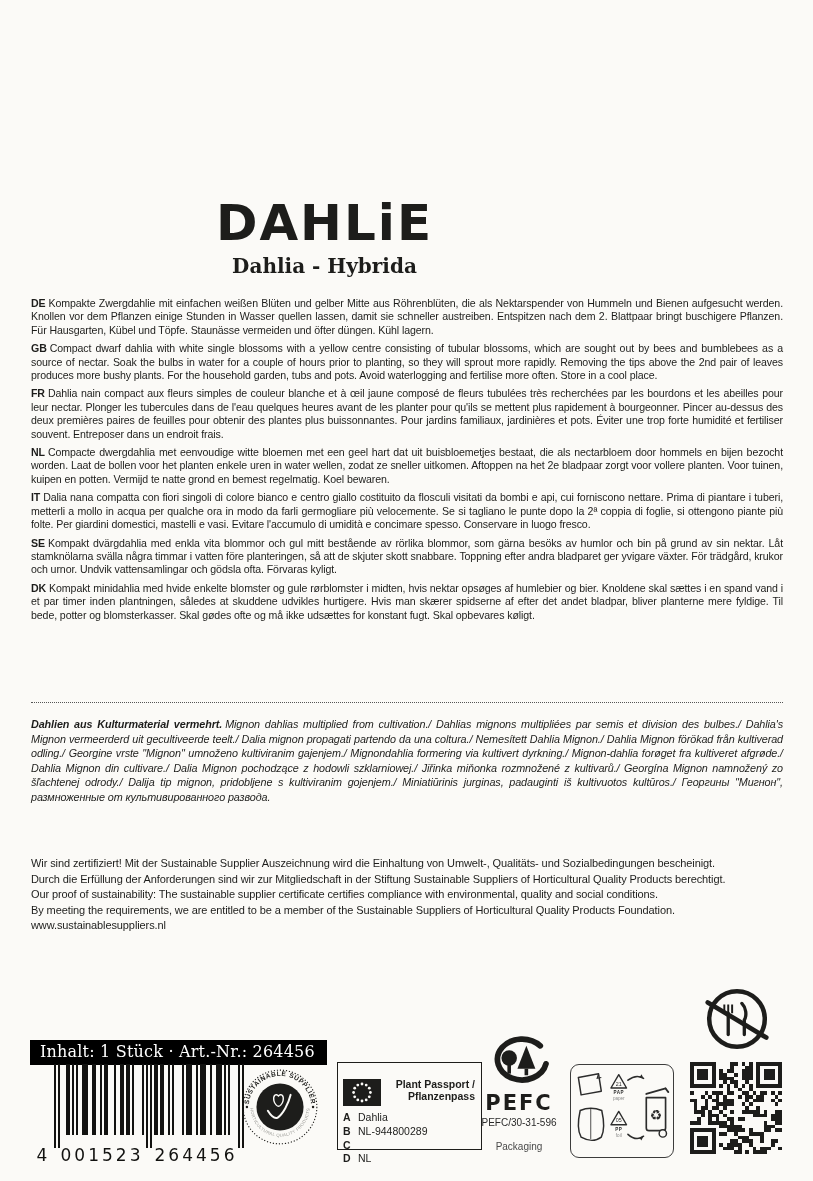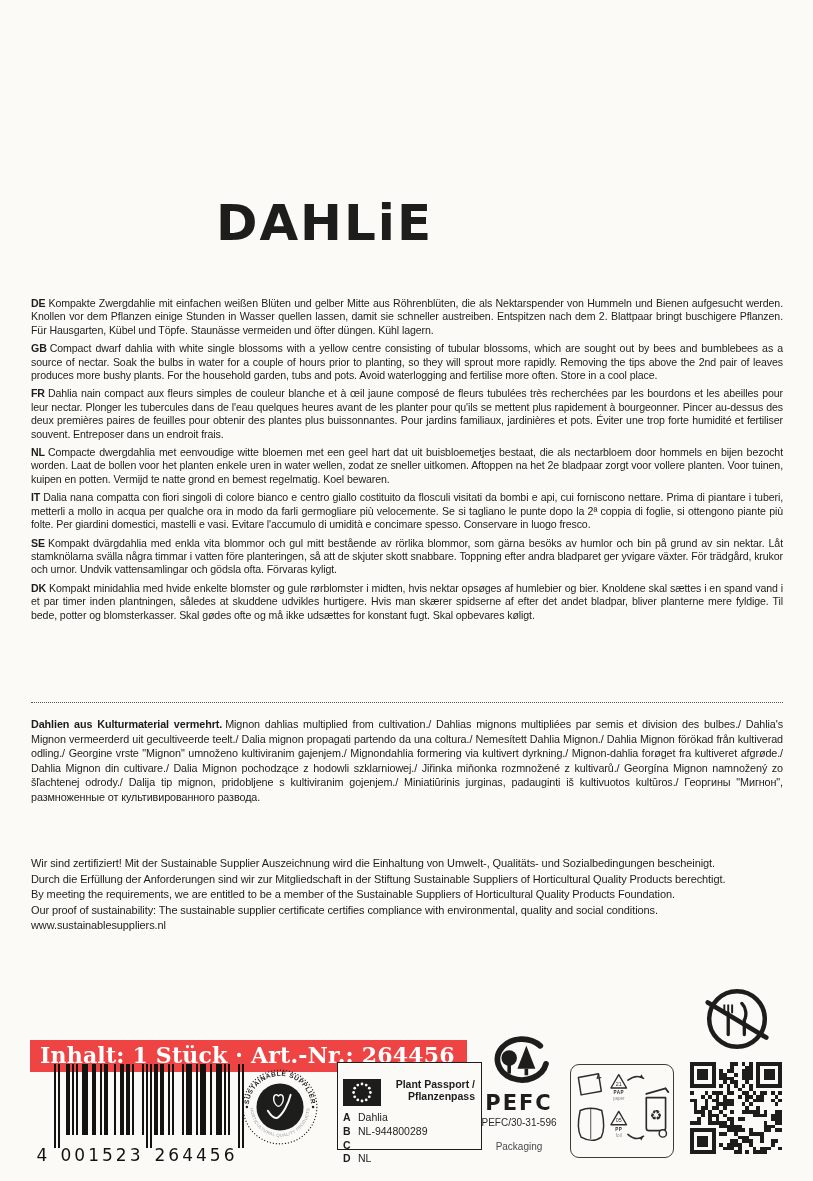--- a/index.html
+++ b/index.html
@@ -9,28 +9,28 @@
   .hdr{position:absolute;top:196px;left:0;width:649px;text-align:center;}
   .title{font-family:"DejaVu Sans",sans-serif;font-weight:800;font-size:50px;line-height:54px;
          letter-spacing:2px;margin:0;}
   .subtitle{font-family:"DejaVu Serif",serif;font-weight:700;font-size:20px;line-height:24px;margin:4px 0 0 0;}
   
   .descs{position:absolute;top:297px;left:31px;width:752px;}
   .desc{margin:0 0 5px 0;font-size:10.6px;line-height:13.4px;letter-spacing:-0.1px;text-align:justify;}
   .desc b{margin-right:3px;}
   .dotline{position:absolute;top:702px;left:31px;width:752px;border-top:1.5px dotted #555;}
   .prop{position:absolute;top:717px;left:31px;width:752px;margin:0;font-size:10.8px;line-height:14.6px;
-        letter-spacing:-0.1px;text-align:justify;}
+        letter-spacing:-0.1px;text-align:justify;font-style:italic;}
   .prop b{margin-right:3px;}
   .sust{position:absolute;top:856px;left:31px;width:752px;font-size:11px;line-height:15.6px;letter-spacing:-0.1px;}
   
   .company{position:absolute;top:962px;left:31px;font-size:11px;line-height:16px;}
   .company .nm{font-weight:700;}
-  .inhalt{position:absolute;top:1040px;left:30px;background:#ef4444;color:#fff;
-          font-family:"DejaVu Serif",serif;font-weight:700;font-size:22px;
+  .inhalt{position:absolute;top:1040px;left:30px;background:#000000;color:#fff;
+          font-family:"DejaVu Serif",serif;font-weight:400;font-size:16px;
           padding:2px 12px 4px 10px;letter-spacing:0.2px;}
   
   .barcode{position:absolute;top:1064px;left:32px;width:228px;height:100px;}
   .badge{position:absolute;top:1069px;left:242px;width:76px;height:76px;}
   .passport{position:absolute;top:1062px;left:337px;width:145px;height:88px;border:1.5px solid #1d1d1b;
             box-sizing:border-box;background:#fbfaf7;padding:16px 6px 0 5px;}
   .pp-head{display:flex;justify-content:space-between;align-items:flex-start;}
   .pp-title{text-align:right;font-weight:700;font-size:10.5px;line-height:11.5px;}
   .pp-rows{margin-top:5px;}
   .pp-row{display:flex;font-size:10.5px;line-height:13.8px;}
@@ -46,20 +46,21 @@
   .nofood{position:absolute;top:980px;left:698px;width:78px;height:78px;}
   svg{display:block;}
 </style>
 </head>
 <body>
 
 <div id="page">
 
   <div class="hdr">
     <h1 class="title">DAHLiE</h1>
+    <h2 class="subtitle">Dahlia - Hybrida</h2>
   </div>
 
   <div class="descs">
     <p class="desc"><b>DE</b><span>Kompakte Zwergdahlie mit einfachen weißen Blüten und gelber Mitte aus Röhrenblüten, die als Nektarspender von Hummeln und Bienen aufgesucht werden. Knollen vor dem Pflanzen einige Stunden in Wasser quellen lassen, damit sie schneller austreiben. Entspitzen nach dem 2. Blattpaar bringt buschigere Pflanzen. Für Hausgarten, Kübel und Töpfe. Staunässe vermeiden und öfter düngen. Kühl lagern.</span></p>
     <p class="desc"><b>GB</b><span>Compact dwarf dahlia with white single blossoms with a yellow centre consisting of tubular blossoms, which are sought out by bees and bumblebees as a source of nectar. Soak the bulbs in water for a couple of hours prior to planting, so they will sprout more rapidly. Removing the tips above the 2nd pair of leaves produces more bushy plants. For the household garden, tubs and pots. Avoid waterlogging and fertilise more often. Store in a cool place.</span></p>
     <p class="desc"><b>FR</b><span>Dahlia nain compact aux fleurs simples de couleur blanche et à œil jaune composé de fleurs tubulées très recherchées par les bourdons et les abeilles pour leur nectar. Plonger les tubercules dans de l'eau quelques heures avant de les planter pour qu'ils se mettent plus rapidement à bourgeonner. Pincer au-dessus des deux premières paires de feuilles pour obtenir des plantes plus buissonnantes. Pour jardins familiaux, jardinières et pots. Éviter une trop forte humidité et fertiliser souvent. Entreposer dans un endroit frais.</span></p>
     <p class="desc"><b>NL</b><span>Compacte dwergdahlia met eenvoudige witte bloemen met een geel hart dat uit buisbloemetjes bestaat, die als nectarbloem door hommels en bijen bezocht worden. Laat de bollen voor het planten enkele uren in water wellen, zodat ze sneller uitkomen. Aftoppen na het 2e bladpaar zorgt voor vollere planten. Voor tuinen, kuipen en potten. Vermijd te natte grond en bemest regelmatig. Koel bewaren.</span></p>
     <p class="desc"><b>IT</b><span>Dalia nana compatta con fiori singoli di colore bianco e centro giallo costituito da flosculi visitati da bombi e api, cui forniscono nettare. Prima di piantare i tuberi, metterli a mollo in acqua per qualche ora in modo da farli germogliare più velocemente. Se si tagliano le punte dopo la 2ª coppia di foglie, si ottengono piante più folte. Per giardini domestici, mastelli e vasi. Evitare l'accumulo di umidità e concimare spesso. Conservare in luogo fresco.</span></p>
     <p class="desc"><b>SE</b><span>Kompakt dvärgdahlia med enkla vita blommor och gul mitt bestående av rörlika blommor, som gärna besöks av humlor och bin på grund av sin nektar. Låt stamknölarna svälla några timmar i vatten före planteringen, så att de skjuter skott snabbare. Toppning efter andra bladparet ger yvigare växter. För trädgård, krukor och urnor. Undvik vattensamlingar och gödsla ofta. Förvaras kyligt.</span></p>
     <p class="desc"><b>DK</b><span>Kompakt minidahlia med hvide enkelte blomster og gule rørblomster i midten, hvis nektar opsøges af humlebier og bier. Knoldene skal sættes i en spand vand i et par timer inden plantningen, således at skuddene udvikles hurtigere. Hvis man skærer spidserne af efter det andet bladpar, bliver planterne mere fyldige. Til bede, potter og blomsterkasser. Skal gødes ofte og må ikke udsættes for konstant fugt. Skal opbevares køligt.</span></p>
@@ -67,22 +68,22 @@
 
   <div class="dotline"></div>
 
   <p class="prop">
     <b>Dahlien aus Kulturmaterial vermehrt.</b><span>Mignon dahlias multiplied from cultivation./ Dahlias mignons multipliées par semis et division des bulbes./ Dahlia's Mignon vermeerderd uit gecultiveerde teelt./ Dalia mignon propagati partendo da una coltura./ Nemesített Dahlia Mignon./ Dahlia Mignon förökad från kultiverad odling./ Georgine vrste "Mignon" umnoženo kultiviranim gajenjem./ Mignondahlia formering via kultivert dyrkning./ Mignon-dahlia forøget fra kultiveret afgrøde./ Dahlia Mignon din cultivare./ Dalia Mignon pochodzące z hodowli szklarniowej./ Jiřinka miňonka rozmnožené z kultivarů./ Georgína Mignon namnožený zo šľachtenej odrody./ Dalija tip mignon, pridobljene s kultiviranim gojenjem./ Miniatiūrinis jurginas, padauginti iš kultivuotos kultūros./ Георгины "Мигнон", размноженные от культивированного развода.</span>
   </p>
 
   <div class="sust">
     <div>Wir sind zertifiziert! Mit der Sustainable Supplier Auszeichnung wird die Einhaltung von Umwelt-, Qualitäts- und Sozialbedingungen bescheinigt.</div>
     <div>Durch die Erfüllung der Anforderungen sind wir zur Mitgliedschaft in der Stiftung Sustainable Suppliers of Horticultural Quality Products berechtigt.</div>
+    <div>Our proof of sustainability: The sustainable supplier certificate certifies compliance with environmental, quality and social conditions.</div>
     <div>By meeting the requirements, we are entitled to be a member of the Sustainable Suppliers of Horticultural Quality Products Foundation.</div>
-    <div>Our proof of sustainability: The sustainable supplier certificate certifies compliance with environmental, quality and social conditions.</div>
     <div>www.sustainablesuppliers.nl</div>
   </div>
 
 
   <div class="inhalt">
     <span>Inhalt: 1 Stück · Art.-Nr.: 264456</span>
   </div>
 
   <div class="nofood">
     <svg viewBox="0 0 80 80" width="78" height="78">

